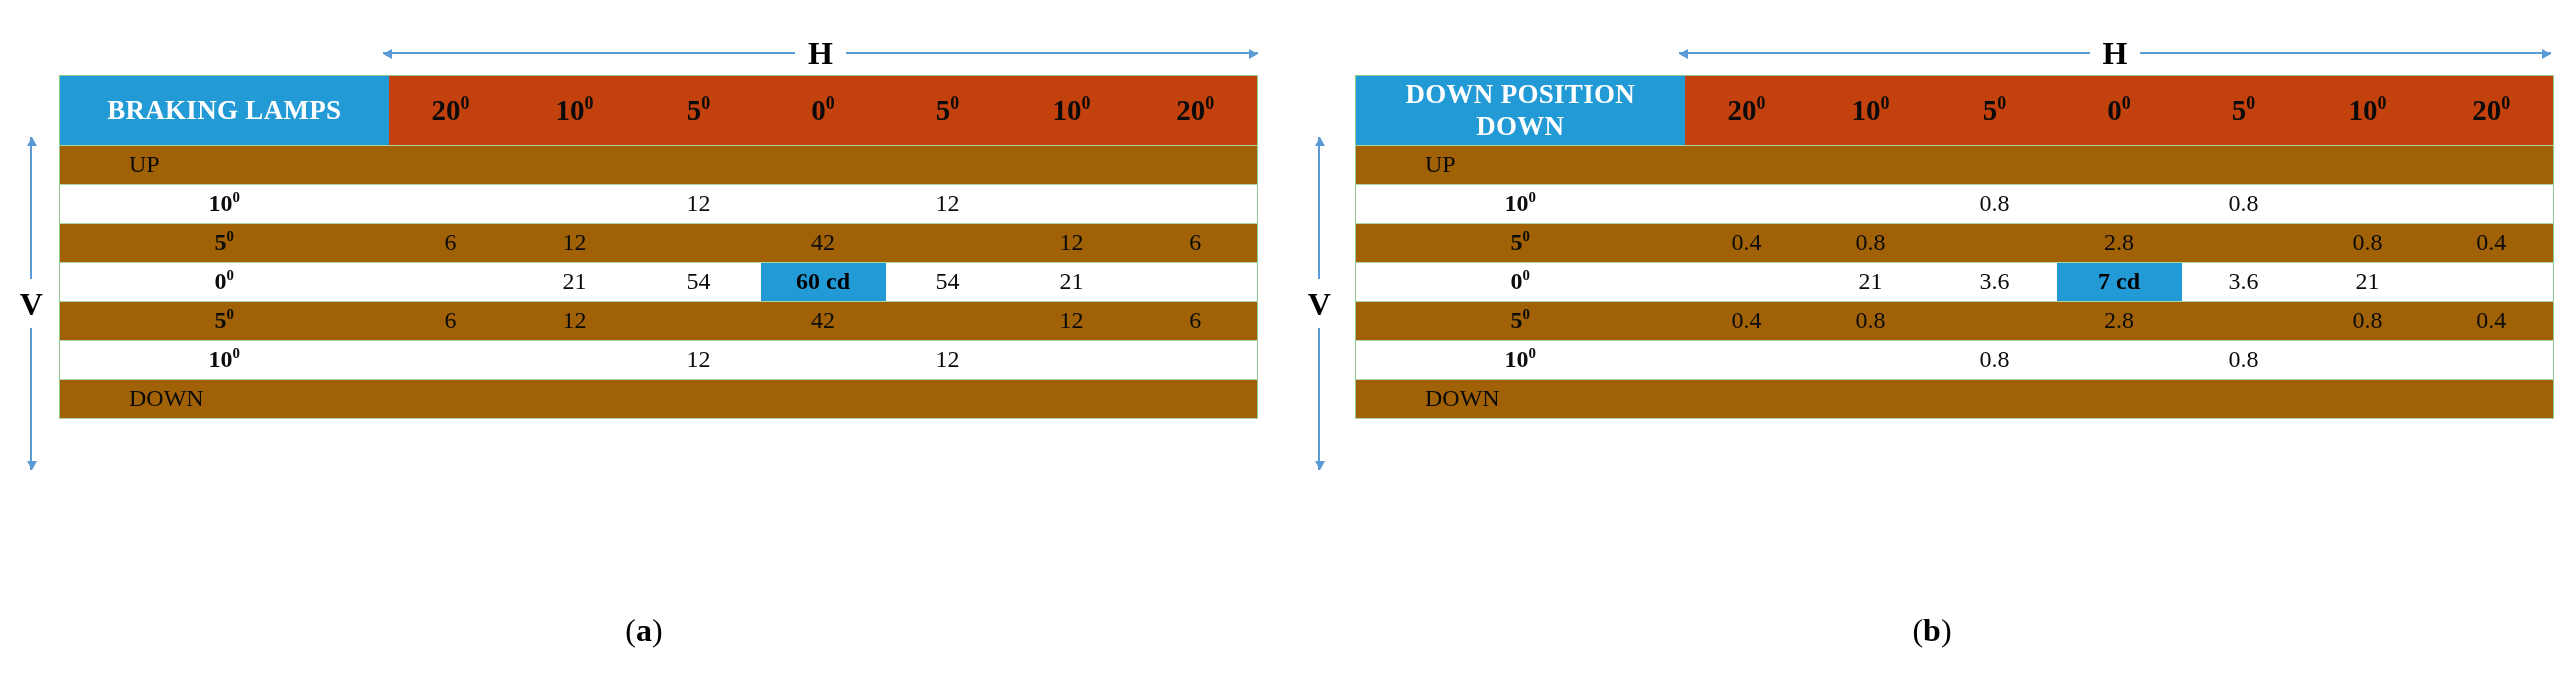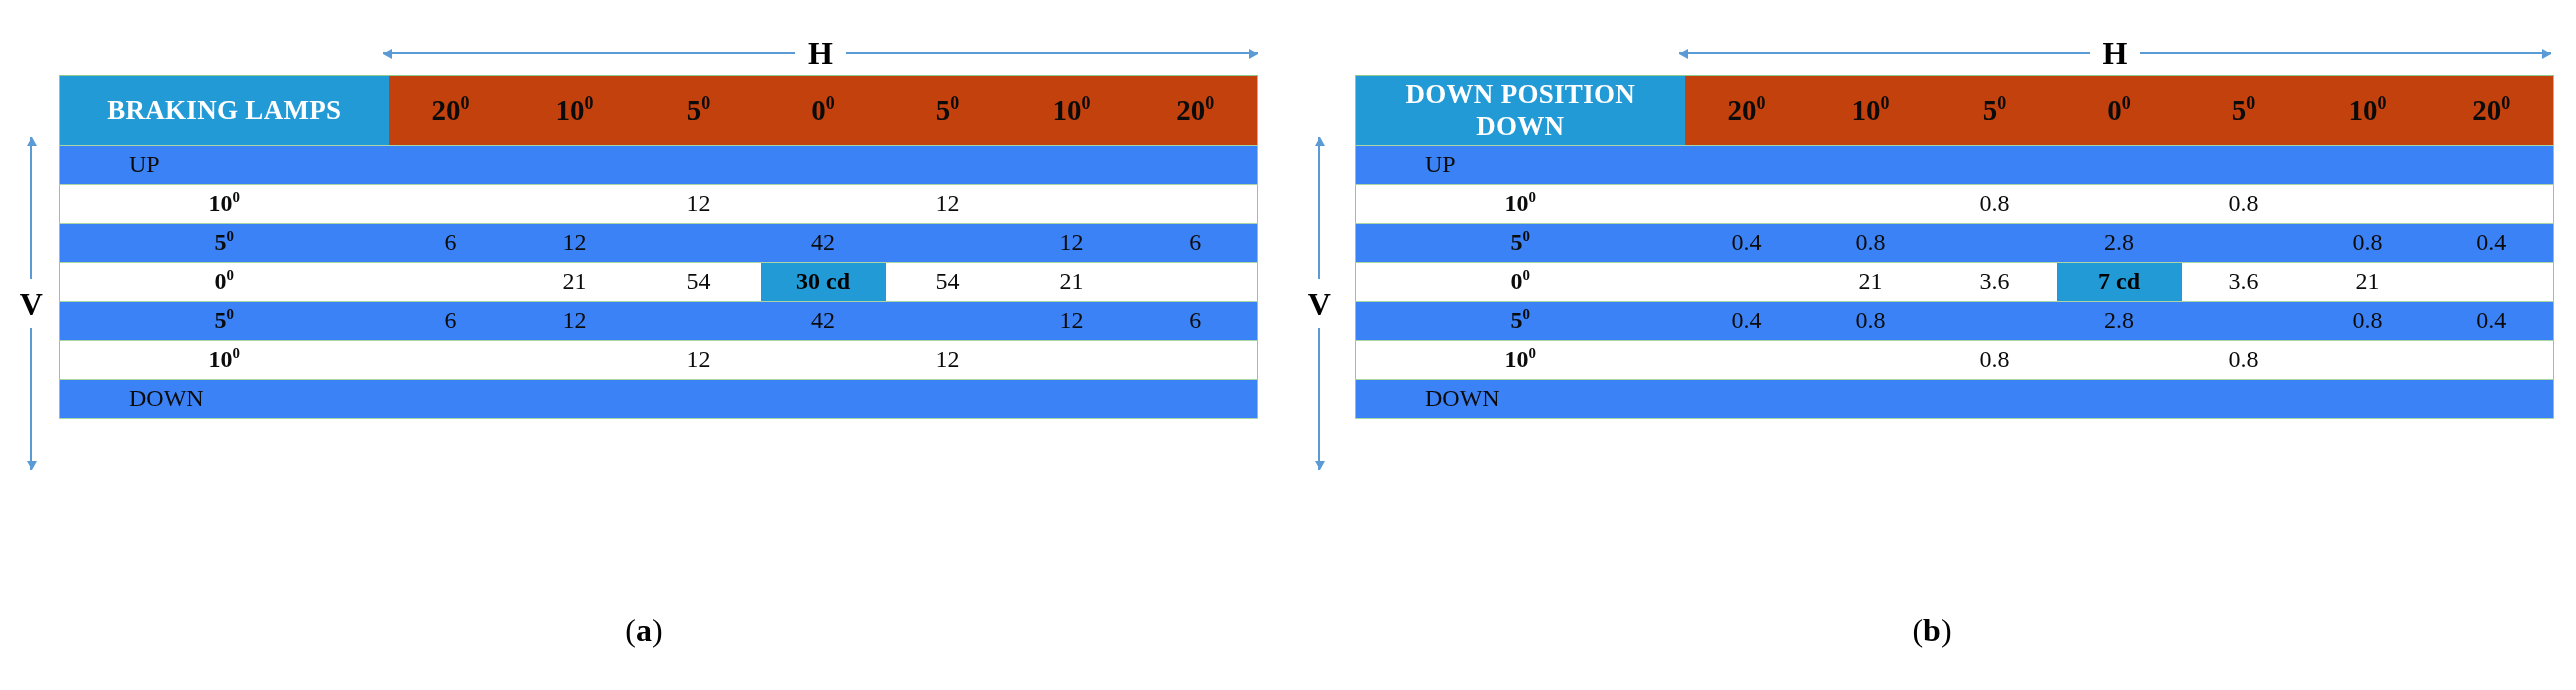--- a/index.html
+++ b/index.html
@@ -132,21 +132,21 @@
     text-align: center;
     vertical-align: middle;
     font-size: 24px;
     color: #0b0b0b;
     padding: 0;
     height: 38px;
     line-height: 1.05;
     white-space: nowrap;
   }
 
-  .row-shade td { background: #3b82f6; }
+  .row-shade td { background: #a16207; }
   .row-plain td { background: #ffffff; }
 
   
   .hdr-row td {
     background: #c2410c;
     border-top: 0;
     height: 69px;
     font-weight: bold;
     font-size: 29px;
   }
@@ -271,21 +271,21 @@
             <td>12</td>
             <td colspan="3">42</td>
             <td>12</td>
             <td>6</td>
           </tr>
           <tr class="row-plain">
             <td class="row-label">0<sup class="deg">0</sup></td>
             <td></td>
             <td>21</td>
             <td>54</td>
-            <td class="hl">30 cd</td>
+            <td class="hl">60 cd</td>
             <td>54</td>
             <td>21</td>
             <td></td>
           </tr>
           <tr class="row-shade">
             <td class="row-label">5<sup class="deg">0</sup></td>
             <td>6</td>
             <td>12</td>
             <td colspan="3">42</td>
             <td>12</td>

